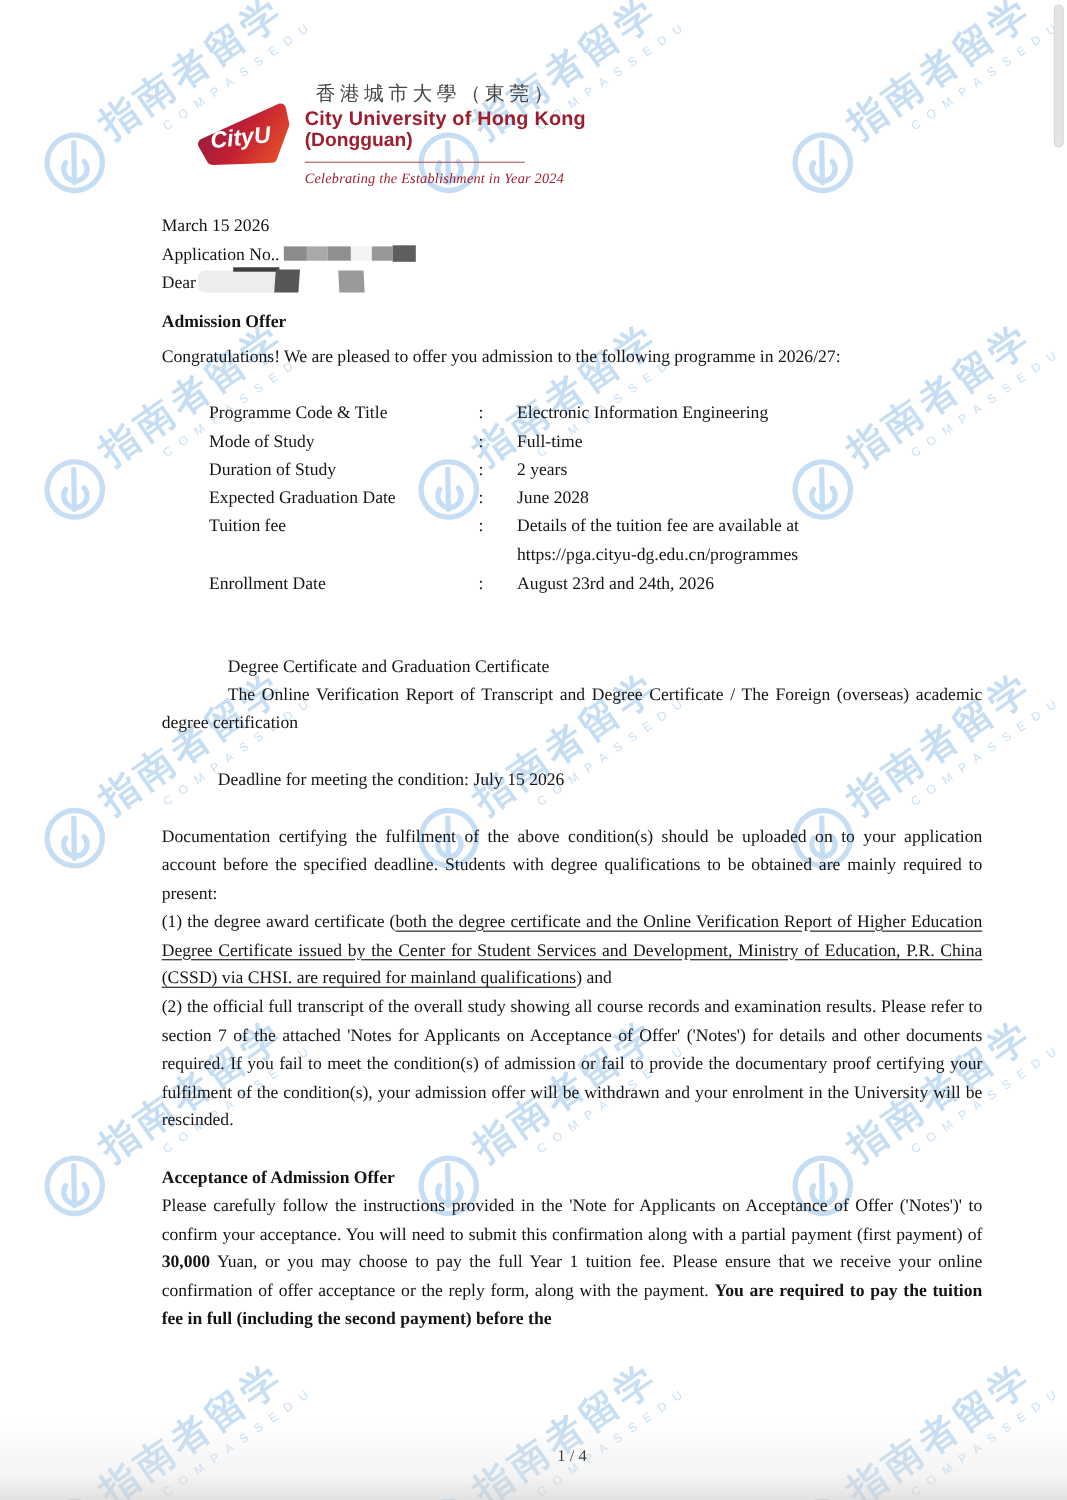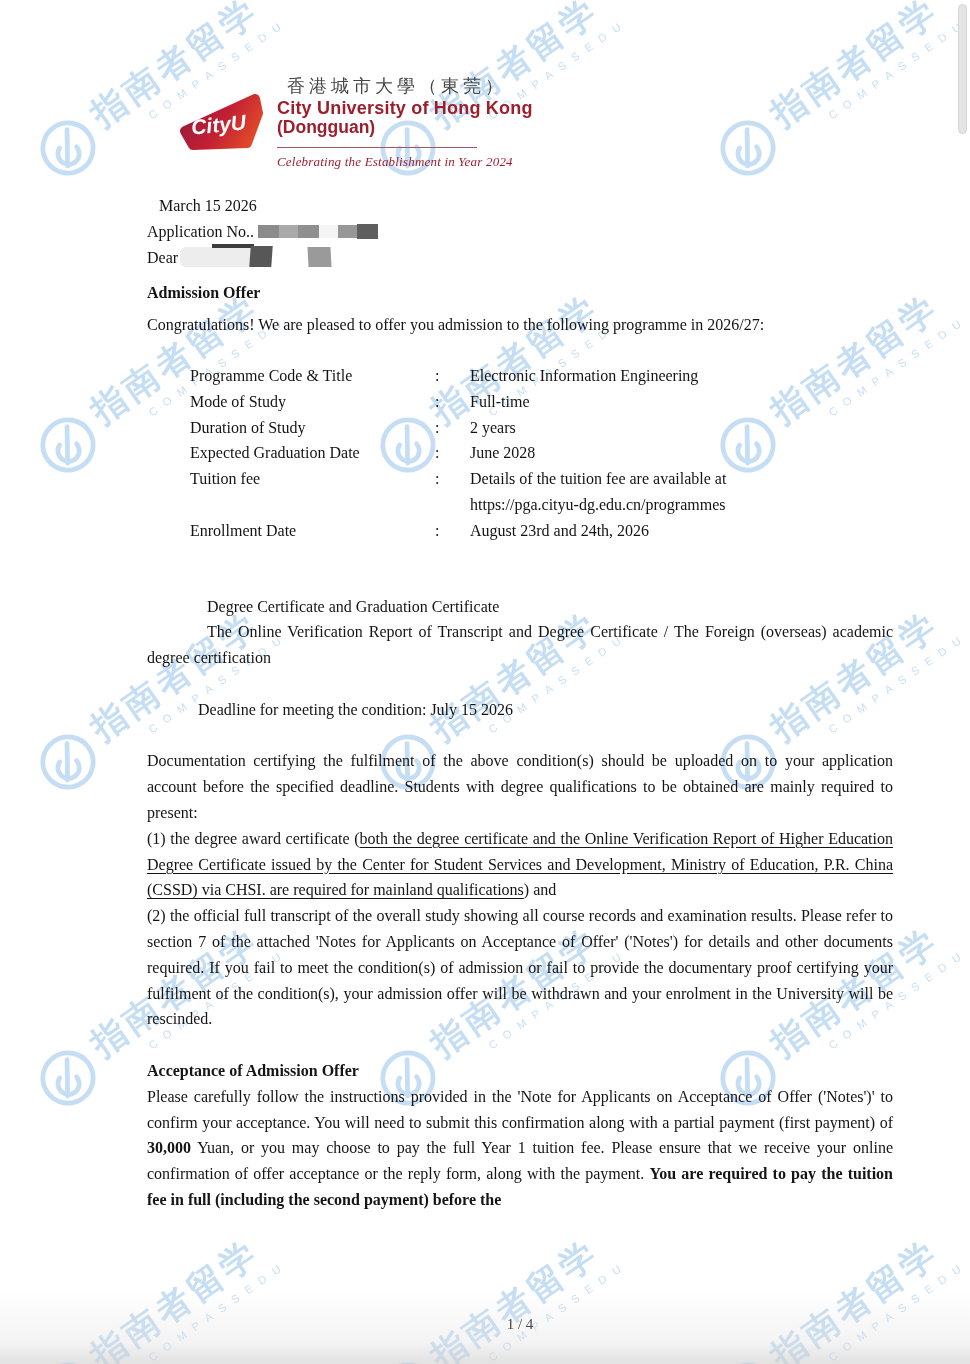--- a/index.html
+++ b/index.html
@@ -54,21 +54,21 @@
   .logo-en { font-size:18px; font-weight:bold; color:#9d1f2d; line-height:19px; margin-top:2px; letter-spacing:0.2px; }
   .logo-campus { font-size:17.5px; font-weight:bold; color:#9d1f2d; line-height:19px; }
   .logo-divider { height:1px; background:#a8565e; margin:10px 0 6px 0; width:200px; }
   .logo-tagline {
     font-family:"Liberation Serif",serif; font-style:italic;
     font-size:13px; color:#9d1f2d; letter-spacing:0.2px;
   }
 
   
   .line { font-size:16px; line-height:25.8px; }
-  .date-line { margin-top:23px;margin-left:12px; }
+  .date-line { margin-top:23px; }
   .redact { display:inline-block; vertical-align:middle; }
   .app-blocks { display:inline-flex; align-items:center; margin-left:4px; vertical-align:-1px; }
   .app-blocks span { display:inline-block; height:13px; }
   .dear-blocks { display:inline-flex; align-items:flex-end; margin-left:2px; vertical-align:-4px; position:relative; }
   .heading-line { margin-top:10px; font-weight:bold; }
   .intro-line { margin-top:6px; }
 
   .prog-table { margin-top:25px; }
   .prog-row { display:flex; }
   .prog-label { width:245px; margin-left:43px; }

